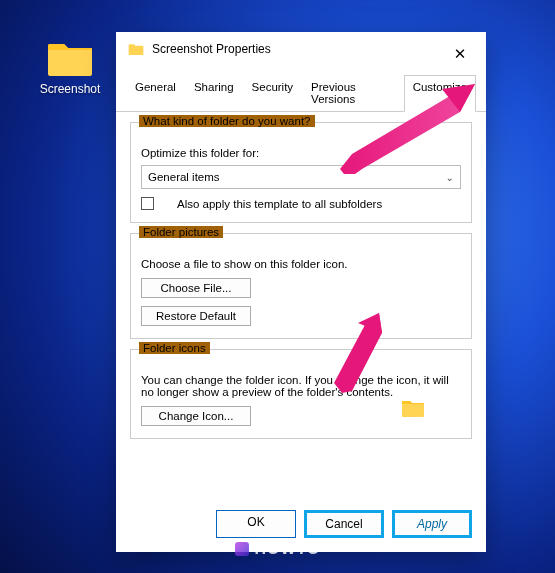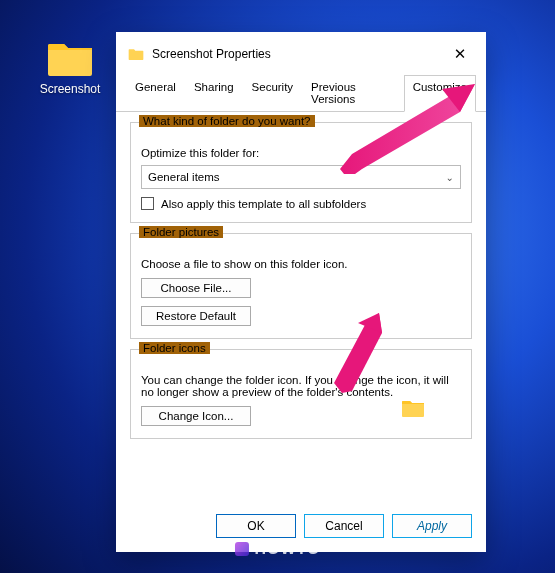--- a/index.html
+++ b/index.html
@@ -36,21 +36,21 @@
       left: 116px;
       width: 370px;
       height: 520px;
       background: #fff;
       box-shadow: 0 10px 30px rgba(0,0,0,.35);
       display: flex;
       flex-direction: column;
     }
     .titlebar {
       display: flex;
-      align-items: center;
+      align-items: flex-start;
       padding: 10px 12px 8px 12px;
       gap: 8px;
     }
     .titlebar .folder-small svg { width: 16px; height: 14px; display: block; }
     .titlebar .title { flex: 1; font-size: 12px; color: #000; }
     .titlebar .close {
       width: 28px; height: 24px;
       display: flex; align-items: center; justify-content: center;
       font-size: 15px; color: #000; cursor: pointer;
     }
@@ -110,21 +110,21 @@
       justify-content: space-between;
       cursor: pointer;
       background: #fff;
     }
     .dropdown .chev { font-size: 10px; color: #555; }
     
     .check-row {
       margin-top: 8px;
       display: flex;
       align-items: center;
-      gap: 7px;
+      gap: 23px;
       cursor: pointer;
     }
     .check-row .box {
       width: 13px; height: 13px;
       border: 1px solid #555;
       background: #fff;
     }
     
     .btn {
       display: inline-block;
@@ -147,21 +147,21 @@
       display: flex;
       justify-content: flex-end;
       gap: 8px;
       padding: 10px 14px 14px 14px;
     }
     .footer .fbtn {
       width: 80px;
       padding: 4px 0;
       font-size: 12px;
       text-align: center;
-      border: 1px solid #0ea5e9;
+      border: 3px solid #0ea5e9;
       cursor: pointer;
       background: #fdfdfd;
     }
     .footer .fbtn.primary { border: 1.5px solid #0067c0; }
     .footer .fbtn.disabled { color: #0369a1; cursor: default; font-style: italic; }
     
     .arrow { position: absolute; pointer-events: none; }
     .arrow1 { top: 84px; left: 340px; width: 150px; height: 90px; }
     .arrow2 { top: 313px; left: 334px; width: 60px; height: 85px; }
     

